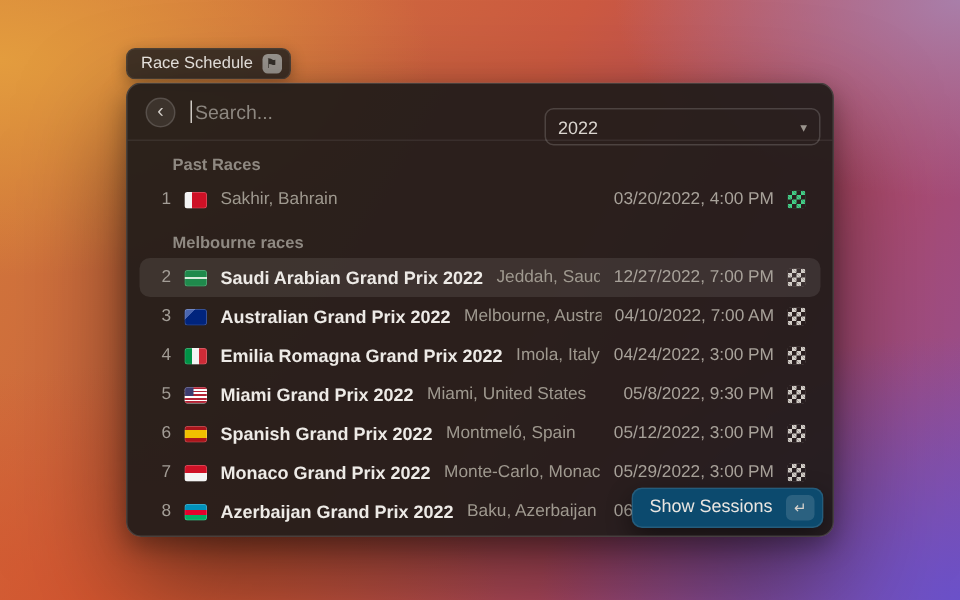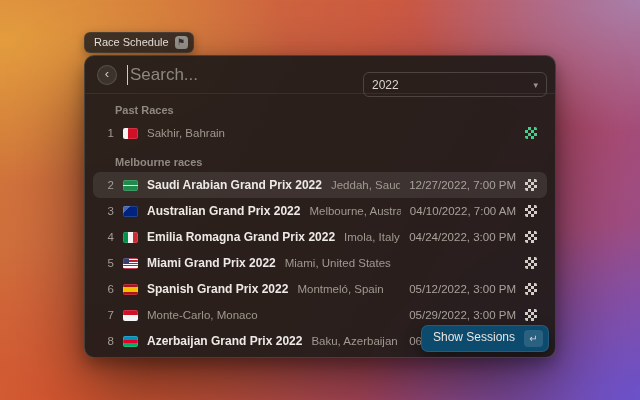--- a/index.html
+++ b/index.html
@@ -50,21 +50,21 @@
   .back-btn {
     width: 20px; height: 20px; flex: 0 0 20px; border-radius: 50%;
     background: rgba(255,255,255,.08);
     border: 1px solid rgba(255,255,255,.14);
     color: #d2cdc7; font-size: 13px; line-height: 1;
     display: flex; align-items: center; justify-content: center;
     cursor: pointer; padding-bottom: 2px;
   }
   .search-input {
     flex: 1; background: transparent; border: none; outline: none;
-    color: #e9e5e0; font-size: 17px; font-family: "Liberation Sans", sans-serif;
+    color: #e9e5e0; font-size: 13px; font-family: "Liberation Sans", sans-serif;
     border-left: 1px solid #cfcac4; padding-left: 2px;
   }
   .search-input::placeholder { color: #8d8780; }
   .dropdown {
     width: 184px; height: 25px; flex: 0 0 184px;
     border: 1px solid rgba(255,255,255,.16); border-radius: 6px;
     display: flex; align-items: center; justify-content: space-between;
     padding: 0 8px; color: #dad5cf; font-size: 12px; cursor: pointer; margin-top: 20px;
   }
   .chevron { color: #9b958e; font-size: 9px; }
@@ -150,20 +150,21 @@
       <span class="chevron">▾</span>
     </div>
   </div>
 
   <div class="section-label">Past Races</div>
 
   <div class="row">
     <span class="num">1</span>
     <span class="flag" data-flag="bahrain"></span>
     <span class="race-loc">Sakhir, Bahrain</span>
+    <span class="race-date">03/20/2022, 4:00 PM</span>
     <span class="checker" data-status="finished"></span>
   </div>
 
   <div class="section-label">Melbourne races</div>
 
   <div class="row selected">
     <span class="num">2</span>
     <span class="flag" data-flag="saudi-arabia"></span>
     <span class="race-title">Saudi Arabian Grand Prix 2022</span>
     <span class="race-loc">Jeddah, Saudi Arabia</span>
@@ -187,35 +188,37 @@
     <span class="race-loc">Imola, Italy</span>
     <span class="race-date">04/24/2022, 3:00 PM</span>
     <span class="checker" data-status="upcoming"></span>
   </div>
 
   <div class="row">
     <span class="num">5</span>
     <span class="flag" data-flag="usa"></span>
     <span class="race-title">Miami Grand Prix 2022</span>
     <span class="race-loc">Miami, United States</span>
+    <span class="race-date">05/8/2022, 9:30 PM</span>
     <span class="checker" data-status="upcoming"></span>
   </div>
 
   <div class="row">
     <span class="num">6</span>
     <span class="flag" data-flag="spain"></span>
     <span class="race-title">Spanish Grand Prix 2022</span>
     <span class="race-loc">Montmeló, Spain</span>
     <span class="race-date">05/12/2022, 3:00 PM</span>
     <span class="checker" data-status="upcoming"></span>
   </div>
 
   <div class="row">
     <span class="num">7</span>
     <span class="flag" data-flag="monaco"></span>
+    <span class="race-title">Monaco Grand Prix 2022</span>
     <span class="race-loc">Monte-Carlo, Monaco</span>
     <span class="race-date">05/29/2022, 3:00 PM</span>
     <span class="checker" data-status="upcoming"></span>
   </div>
 
   <div class="row">
     <span class="num">8</span>
     <span class="flag" data-flag="azerbaijan"></span>
     <span class="race-title">Azerbaijan Grand Prix 2022</span>
     <span class="race-loc">Baku, Azerbaijan</span>

